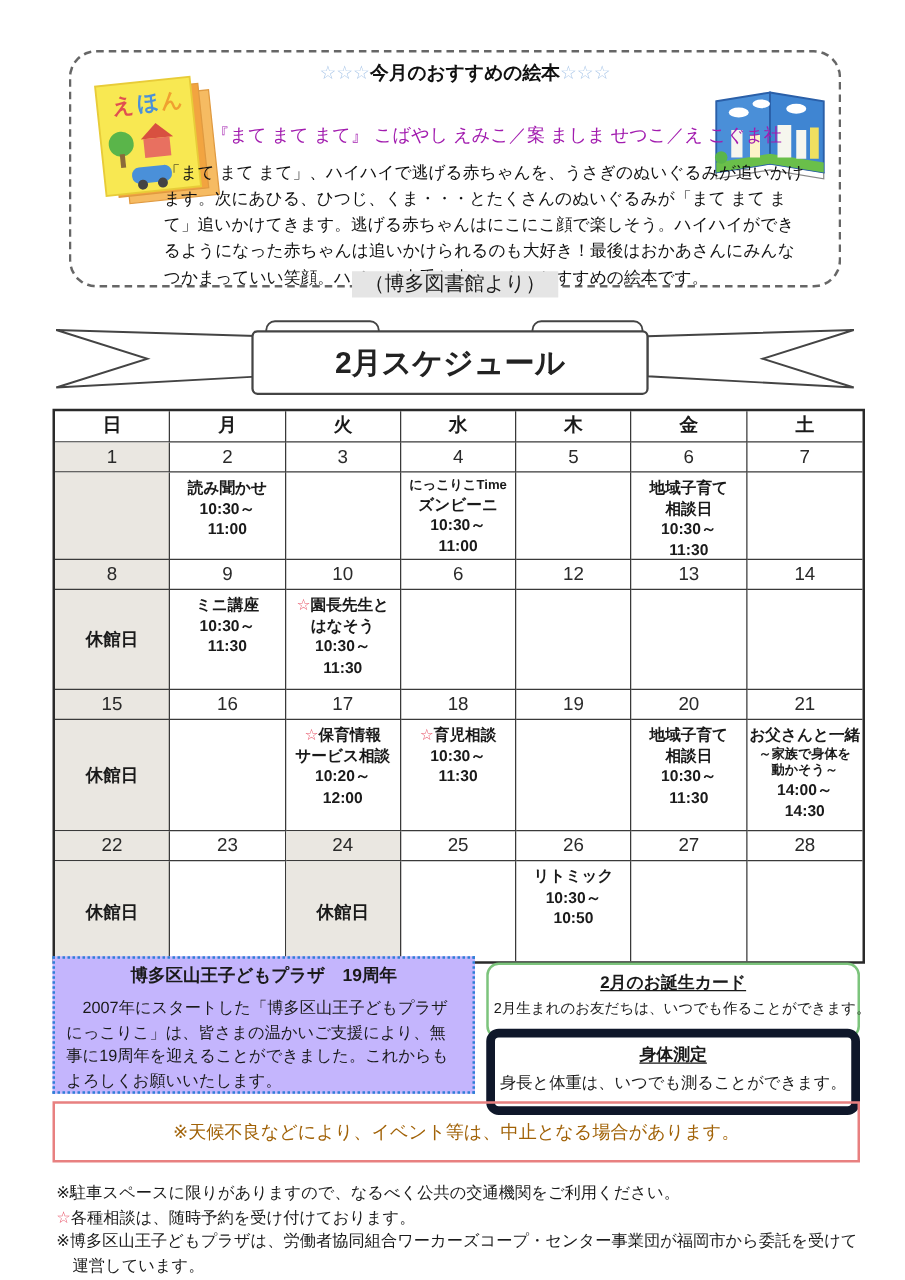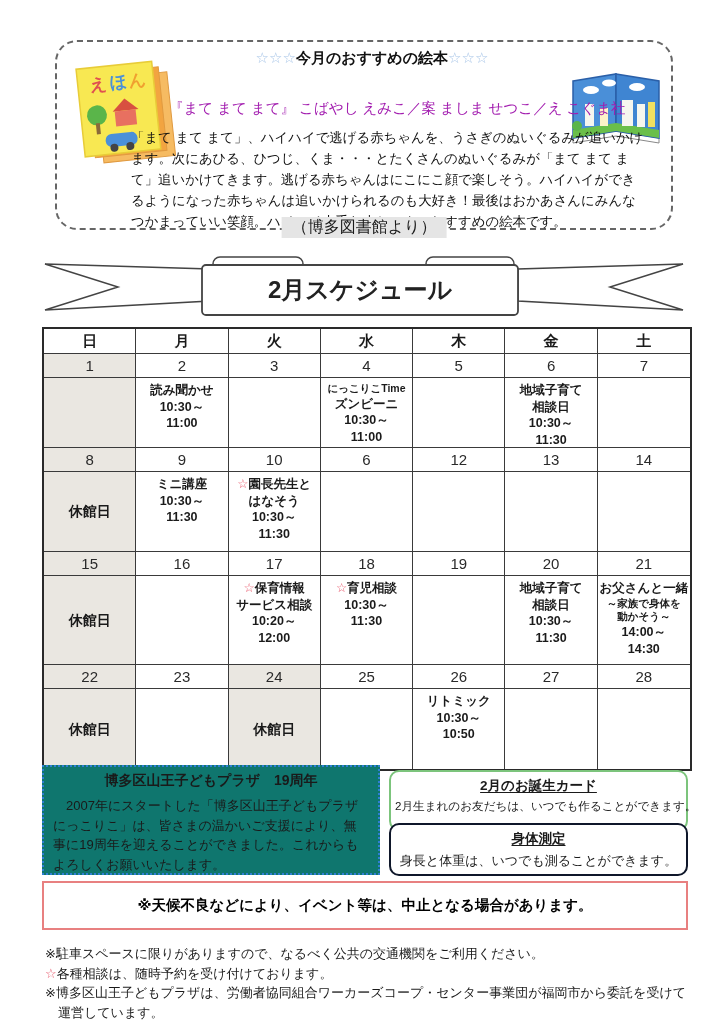--- a/index.html
+++ b/index.html
@@ -40,37 +40,37 @@
   .cell.day{height:24px;line-height:24px;text-align:center;font-weight:bold;font-size:15px;}
   .cell.date{height:23px;line-height:23px;text-align:center;font-size:15px;color:#2a2a2a;}
   .cell.ev{padding-top:4px;text-align:center;font-size:12.5px;font-weight:bold;line-height:1.32;}
   .cell.ev .line.sm{font-size:10.5px;}
   .cell.ev .star{color:#e8566a;}
   .cell.closed{display:flex;align-items:center;justify-content:center;padding-top:0;font-size:14px;}
   .shade{background:#eae7e1;}
 
   
   .anniv{position:absolute;left:42px;top:765px;width:338px;height:110px;
-    border:2px dotted #2f7fd6;background:#0f766e;padding:5px 9px;box-sizing:border-box;}
+    border:2px dotted #2f7fd6;background:#c4b5fd;padding:5px 9px;box-sizing:border-box;}
   .anniv-title{text-align:center;font-size:14px;font-weight:bold;margin-bottom:6px;}
   .anniv-body{font-size:13px;line-height:1.5;}
   .round-box{position:absolute;left:389px;width:299px;background:#fff;border-radius:10px;
     box-sizing:border-box;padding:4px 4px;}
   .birthday{top:770px;height:61px;border:2px solid #7cc47c;}
-  .measure{top:823px;height:53px;border:2px solid #0f172a;}
+  .measure{top:823px;height:69px;border:7px solid #0f172a;}
   .rb-title{text-align:center;font-size:13.5px;font-weight:bold;
     text-decoration:underline;text-underline-offset:2px;margin-top:1px;}
   .rb-body{text-align:center;font-size:11.6px;margin-top:4px;white-space:nowrap;}
   .measure .rb-body{font-size:13px;}
 
   
   .warn{position:absolute;left:42px;top:881px;width:646px;height:49px;
     border:2px solid #e88080;display:flex;align-items:center;justify-content:center;
     box-sizing:border-box;}
-  .warn-text{color:#000000;font-weight:bold;font-size:14.5px;}
+  .warn-text{color:#a16207;font-weight:normal;font-size:14.5px;}
 
   
   .foot{position:absolute;left:45px;top:944px;width:642px;font-size:13px;line-height:1.5;}
   .foot .fn{padding-left:13px;text-indent:-13px;}
   .foot .star{color:#e8566a;}
 </style>
 </head>
 <body>
 
 <div class="page">

